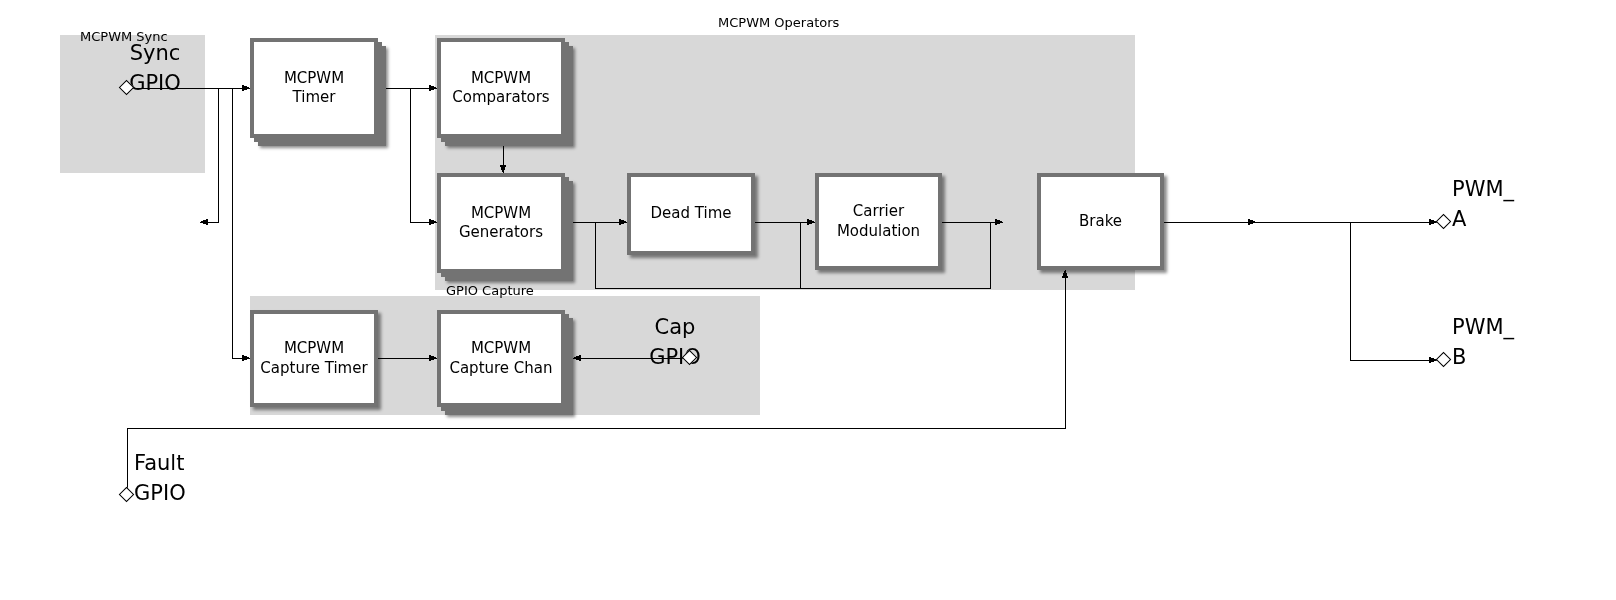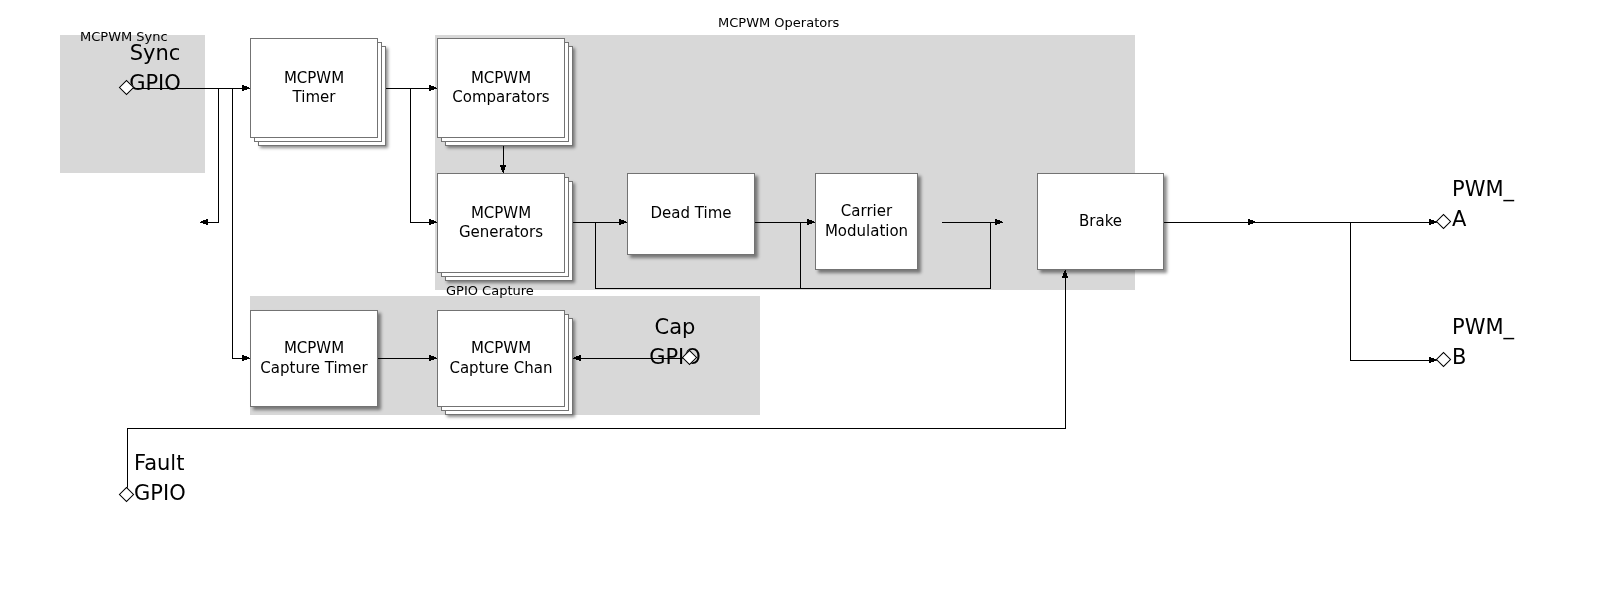--- a/index.html
+++ b/index.html
@@ -5,21 +5,21 @@
   html,body { margin:0; padding:0; background:#fff; }
   .canvas {
     position:relative; width:1616px; height:600px; background:#ffffff;
     font-family:"DejaVu Sans", sans-serif; color:#000; overflow:hidden;
   }
   .region { position:absolute; background:#d8d8d8; }
   .region-label { position:absolute; font-size:13px; white-space:pre; }
   .blockwrap { position:absolute; }
   .layer {
     position:absolute; left:0; top:0; width:100%; height:100%;
-    background:#ffffff; border:1px solid #737373; box-sizing:border-box;
+    background:#ffffff; border:4px solid #737373; box-sizing:border-box;
   }
   .stack-l3 { left:8px; top:8px; box-shadow:2px 2px 3px rgba(0,0,0,0.45); }
   .stack-l2 { left:4px; top:4px; }
   .stack-l1 { left:0; top:0; }
   .single   { box-shadow:3px 3px 3px rgba(0,0,0,0.45); }
   .box-face {
     display:flex; align-items:center; justify-content:center;
     text-align:center; font-size:15px; line-height:1.3; white-space:pre-line;
   }
   .connectors { position:absolute; left:0; top:0; pointer-events:none; }
@@ -100,21 +100,21 @@
     <div class="layer stack-l3"></div>
     <div class="layer stack-l2"></div>
     <div class="layer stack-l1 box-face">MCPWM
 Generators</div>
   </div>
 
   <div class="blockwrap" style="left:627px;top:173px;width:128px;height:82px;">
     <div class="layer single box-face">Dead Time</div>
   </div>
 
-  <div class="blockwrap" style="left:815px;top:173px;width:103px;height:97px;text-decoration:underline;">
+  <div class="blockwrap" style="left:815px;top:173px;width:127px;height:97px;text-decoration:underline;">
     <div class="layer single box-face">Carrier
 Modulation</div>
   </div>
 
   <div class="blockwrap" style="left:1037px;top:173px;width:127px;height:97px;border-radius:16px;">
     <div class="layer single box-face">Brake</div>
   </div>
 
   <div class="blockwrap" style="left:250px;top:310px;width:128px;height:97px;">
     <div class="layer single box-face">MCPWM

